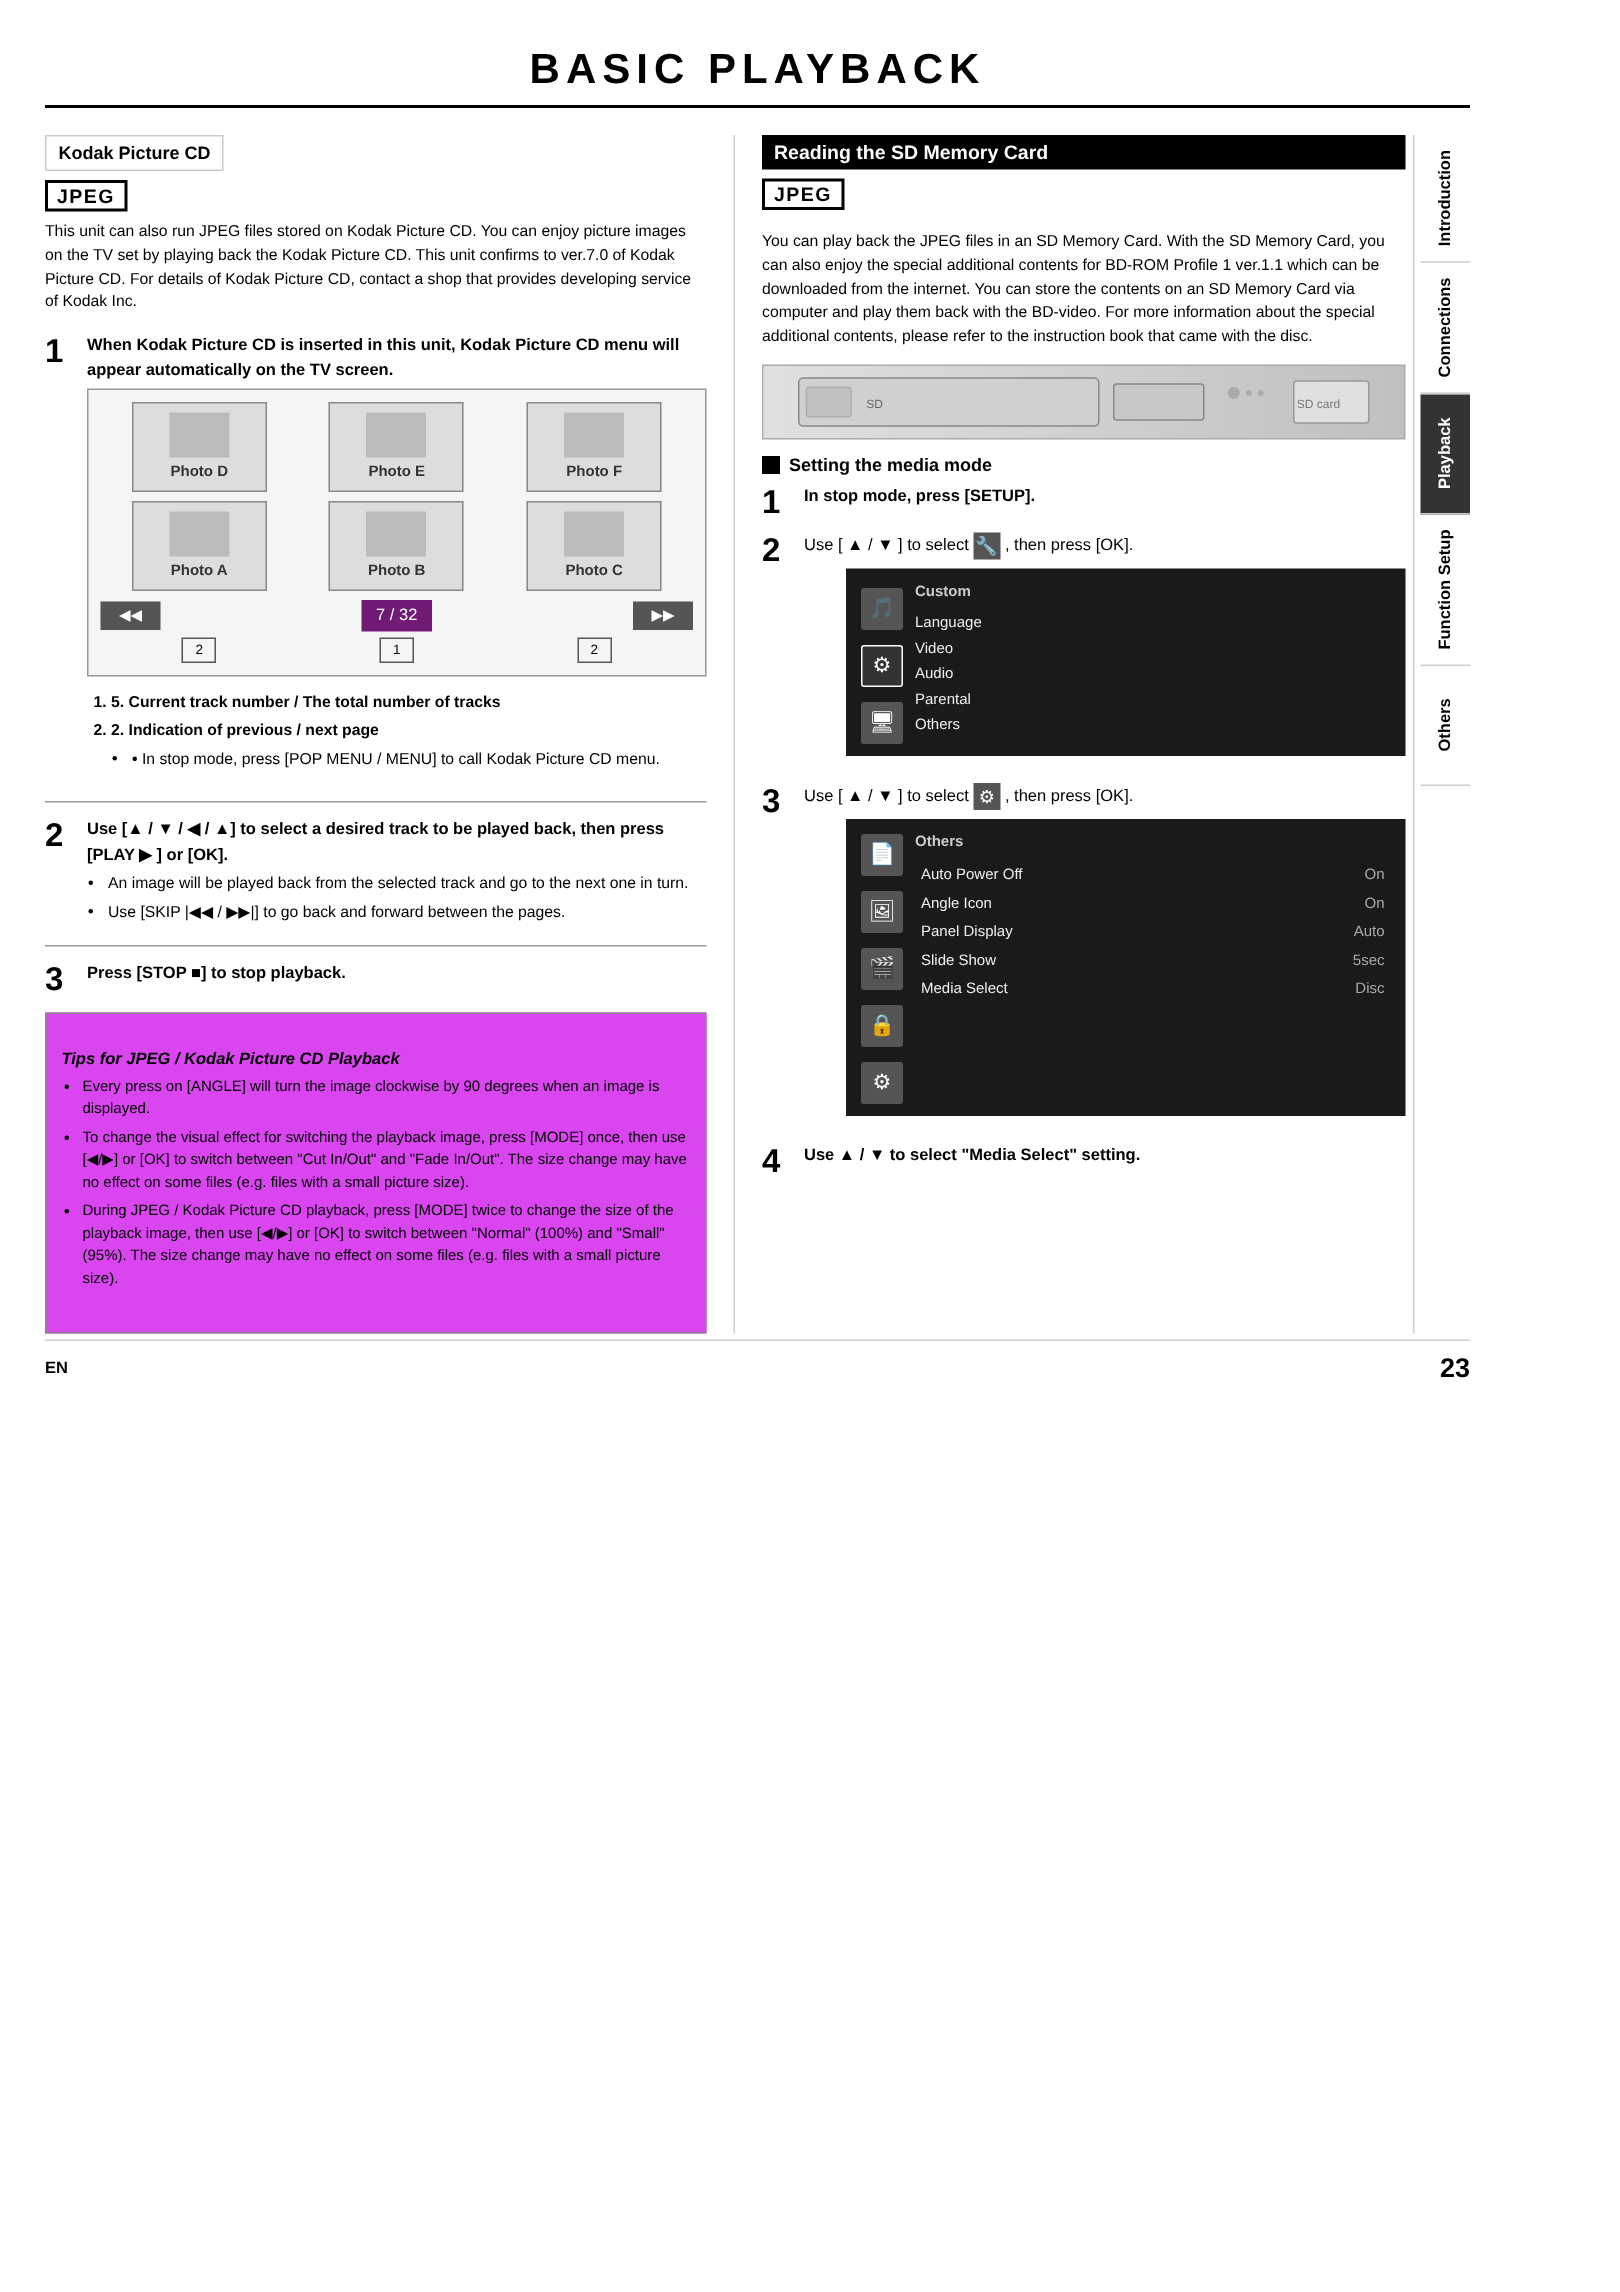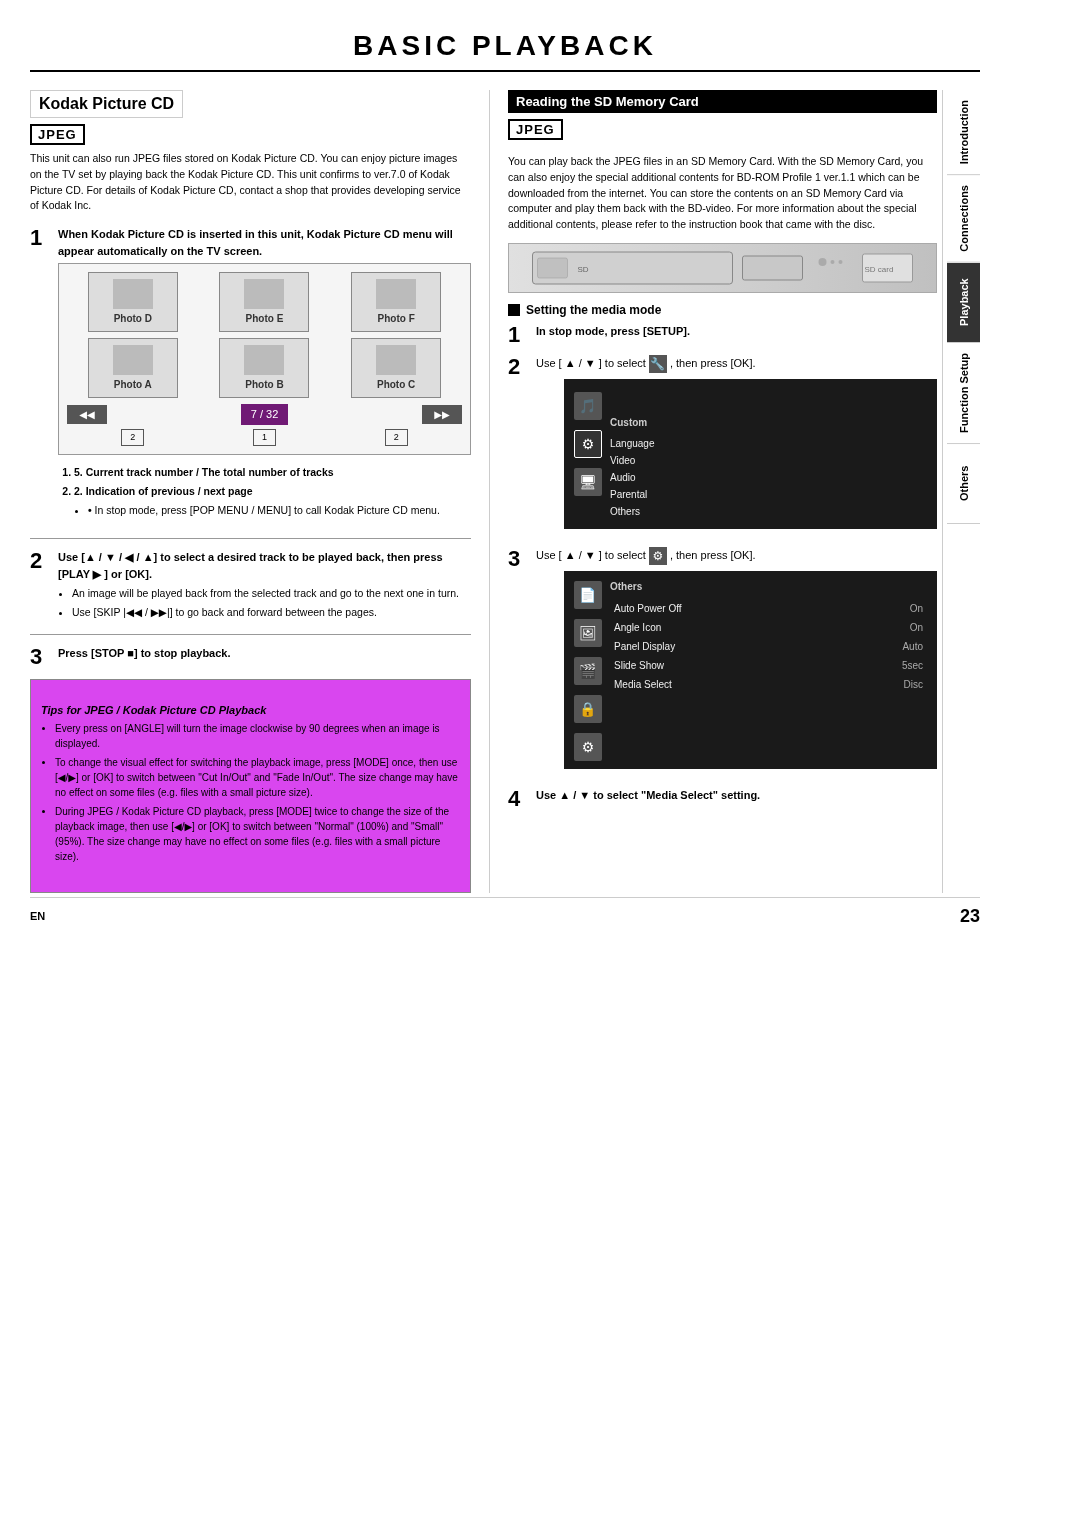--- a/index.html
+++ b/index.html
@@ -300,21 +300,20 @@
       border: 1px solid #fff;
     }
     .menu-list {
       flex: 1;
     }
     .menu-list .menu-header {
       font-size: 10px;
       color: #ccc;
       margin-bottom: 6px;
       font-weight: bold;
-      margin-top: 28px;
     }
     .menu-list ul {
       list-style: none;
       padding: 0;
     }
     .menu-list ul li {
       font-size: 10px;
       color: #eee;
       margin-bottom: 2px;
     }
@@ -412,21 +411,21 @@
 
 <div class="page">
 
   <div class="page-title">BASIC PLAYBACK</div>
 
   <div class="main-layout">
 
     <div class="left-col">
 
       <div class="kodak-section">
-        <div style="border:1px solid #ccc; padding:4px 8px; margin-bottom:6px; display:inline-block; font-weight:bold; font-size:16px;">
+        <div style="border:1px solid #ccc; padding:4px 8px; margin-bottom:6px; display:inline-block; font-weight:bold; font-size:12px;">
           <span>Kodak Picture CD</span>
         </div>
         <br>
         <div class="jpeg-badge">JPEG</div>
         <p>This unit can also run JPEG files stored on Kodak Picture CD. You can enjoy picture images on the TV set by playing back the Kodak Picture CD. This unit confirms to ver.7.0 of Kodak Picture CD. For details of Kodak Picture CD, contact a shop that provides developing service of Kodak Inc.</p>
       </div>
 
       <div class="step">
         <div class="step-num">1</div>
         <div class="step-content">

